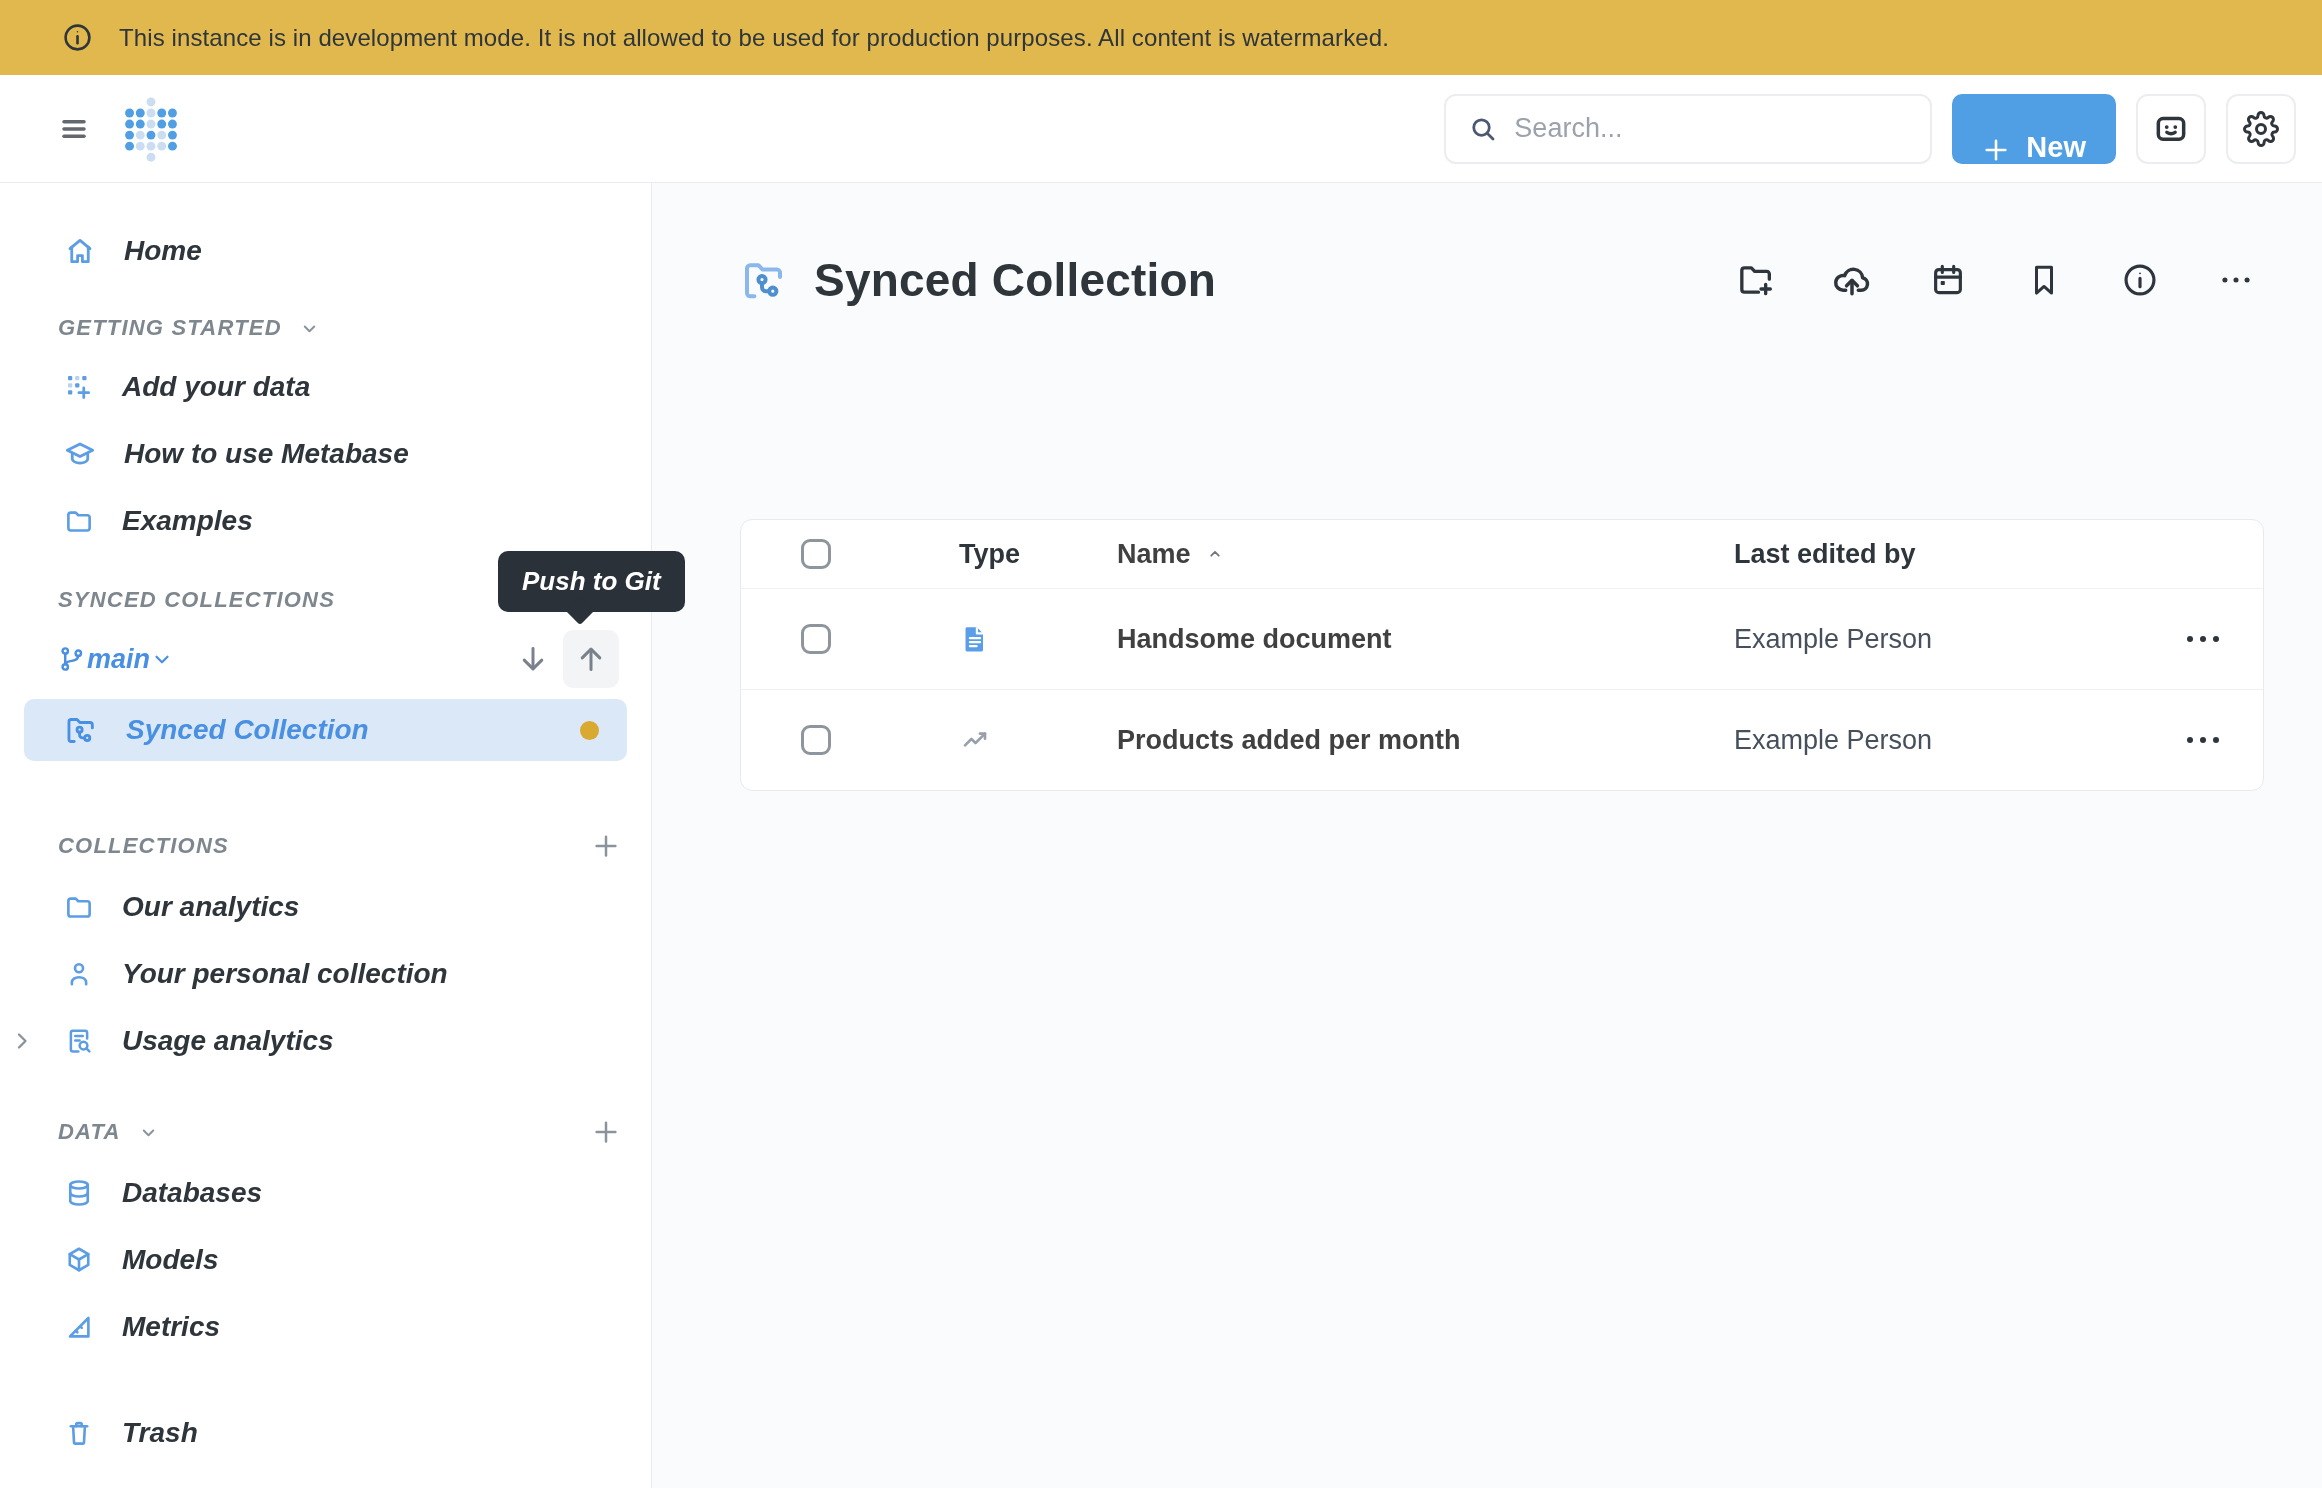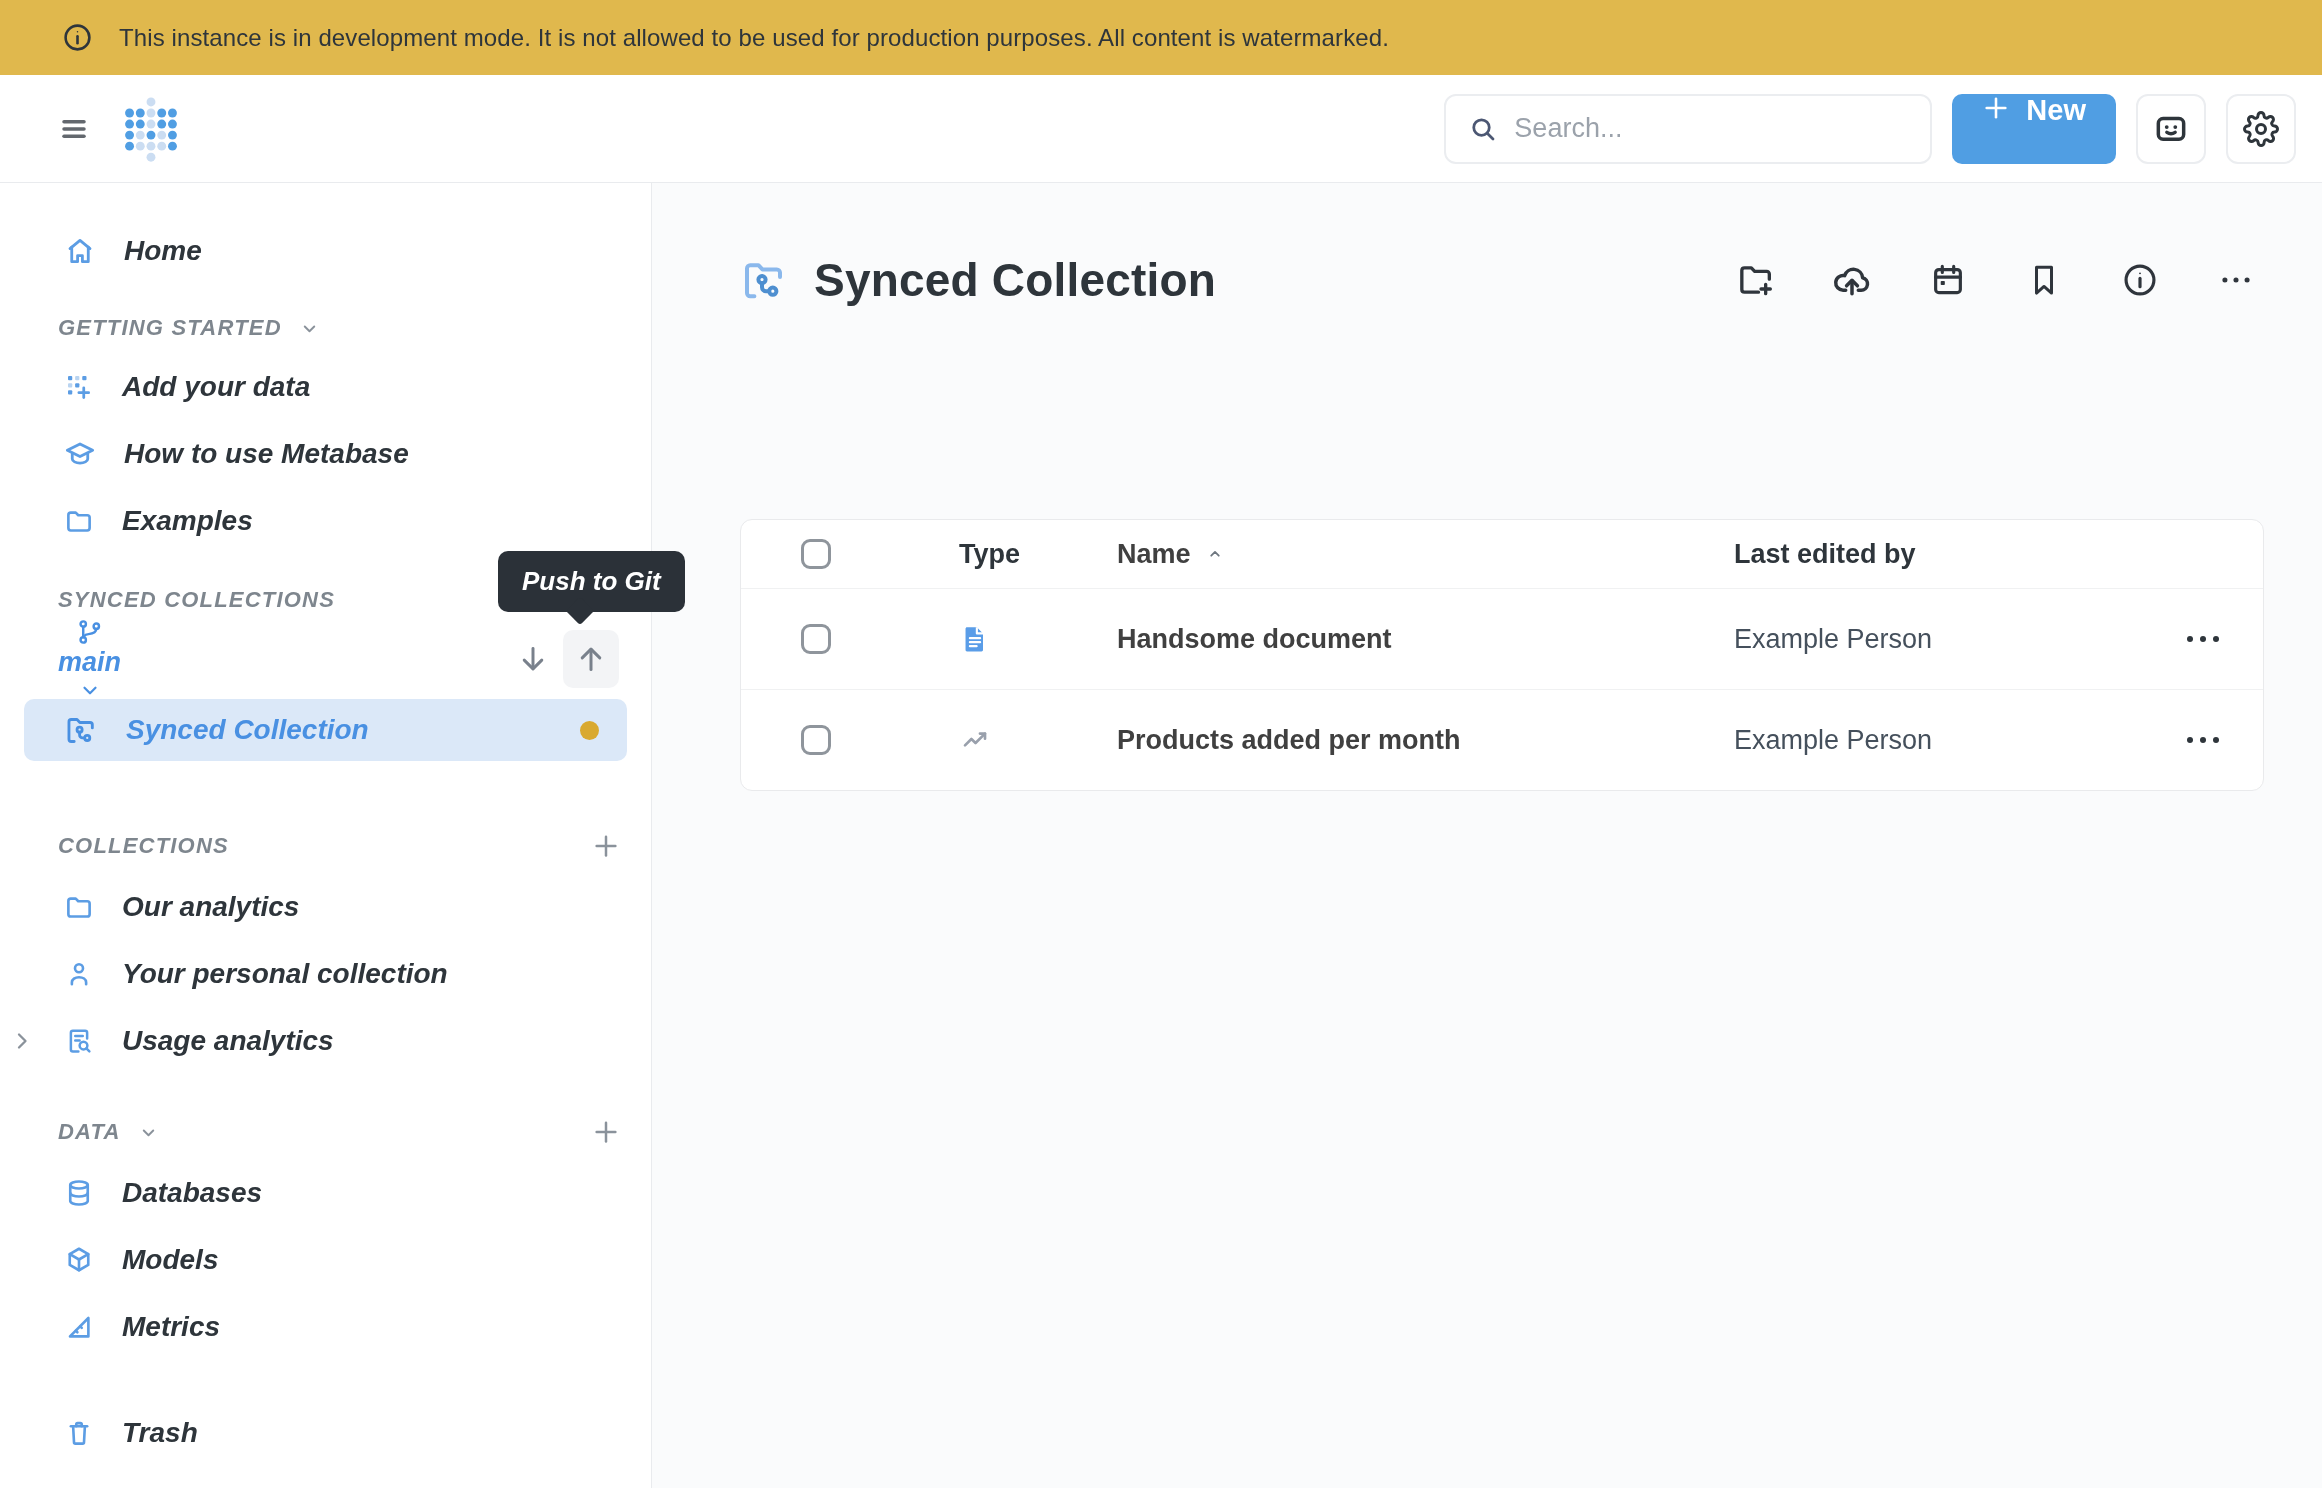--- a/index.html
+++ b/index.html
@@ -11,39 +11,39 @@
   .banner .txt { font-size:24px; font-weight:400; color:#2E353B; letter-spacing:.1px; }
 
   
   .header { height:108px; background:#fff; border-bottom:1px solid #E9EBEE; display:flex; align-items:center; padding:0 26px 0 52px; }
   .hamburger { width:44px; height:44px; display:flex; align-items:center; justify-content:center; color:#63686E; cursor:pointer; }
   .logo { margin-left:26px; width:58px; height:66px; display:flex; align-items:center; }
   .header-right { margin-left:auto; display:flex; align-items:center; gap:20px; }
   .search-box { width:488px; height:70px; border:2px solid #EBEDF0; border-radius:12px; background:#fff; display:flex; align-items:center; padding:0 22px; gap:16px; }
   .search-box input { border:none; outline:none; font-size:27px; color:#2E353B; width:100%; font-family:inherit; background:transparent; }
   .search-box input::placeholder { color:#9BA2AB; }
-  .btn-new { height:70px; padding:0 30px; background:#509EE3; border-radius:10px; display:flex; align-items:flex-start; gap:16px; color:#fff; font-size:29px; font-weight:700; cursor:pointer; }
+  .btn-new { height:70px; padding:0 30px; background:#509EE3; border-radius:10px; display:flex; align-items:flex-end; gap:16px; color:#fff; font-size:29px; font-weight:700; cursor:pointer; }
   .icon-btn { width:70px; height:70px; border:2px solid #EBEDF0; border-radius:12px; background:#fff; display:flex; align-items:center; justify-content:center; color:#2E353B; cursor:pointer; }
 
   
   .app { display:flex; height:1305px; }
   .sidebar { width:652px; min-width:652px; background:#fff; border-right:1px solid #E9EBEE; padding-top:40px; position:relative;font-style:italic; }
   .main { flex:1; background:#FAFBFC; padding:70px 58px 0 88px; }
 
   
   .s-row { margin:0 24px 15px; height:52px; border-radius:10px; display:flex; align-items:center; padding:0 14px 0 40px; gap:28px; font-size:28px; font-weight:700; color:#2E353B; cursor:pointer; position:relative; }
   .s-row .sic { color:#5C9DE4; display:flex; }
   .s-row.home { height:56px; margin-bottom:0; }
   .s-head { margin:0 24px 20px; padding-left:34px; display:flex; align-items:center; gap:18px; font-size:22px; font-weight:700; letter-spacing:1.2px; color:#7E868E; }
   .s-head .grow { flex:1; }
   .s-head .hbtn { color:#8A929B; display:flex; cursor:pointer; margin-right:6px; }
   .mt36{margin-top:36px;} .mt40{margin-top:40px;} .mt50{margin-top:50px;} .mt54{margin-top:54px;} .mt70{margin-top:70px;text-align:right;}
 
   .git-row { margin:16px 24px 0; height:52px; display:flex; align-items:center; padding:0 8px 0 34px; }
-  .branch-select { display:flex; align-items:center; gap:1px; color:#4990E2; font-size:27px; font-weight:700; cursor:pointer;flex-direction:column; }
+  .branch-select { display:flex; align-items:center; gap:1px; color:#4990E2; font-size:27px; font-weight:700; cursor:pointer; }
   .git-actions { margin-left:auto; display:flex; align-items:center; gap:2px; }
   .arrow-btn { width:56px; height:58px; border-radius:10px; display:flex; align-items:center; justify-content:center; color:#79818C; cursor:pointer; }
   .arrow-btn.hover { background:#F3F4F6; }
 
   .s-row.selected { margin-top:14px; height:62px; background:#DBE8F8; color:#4990E2; }
   .s-row.selected .sic { color:#4990E2; }
   .dirty-dot { width:19px; height:19px; border-radius:50%; background:#D9A930; margin-left:auto; margin-right:14px; }
 
   .expand-chev { position:absolute; left:-14px; color:#8A929B; display:flex; cursor:pointer; }
 

